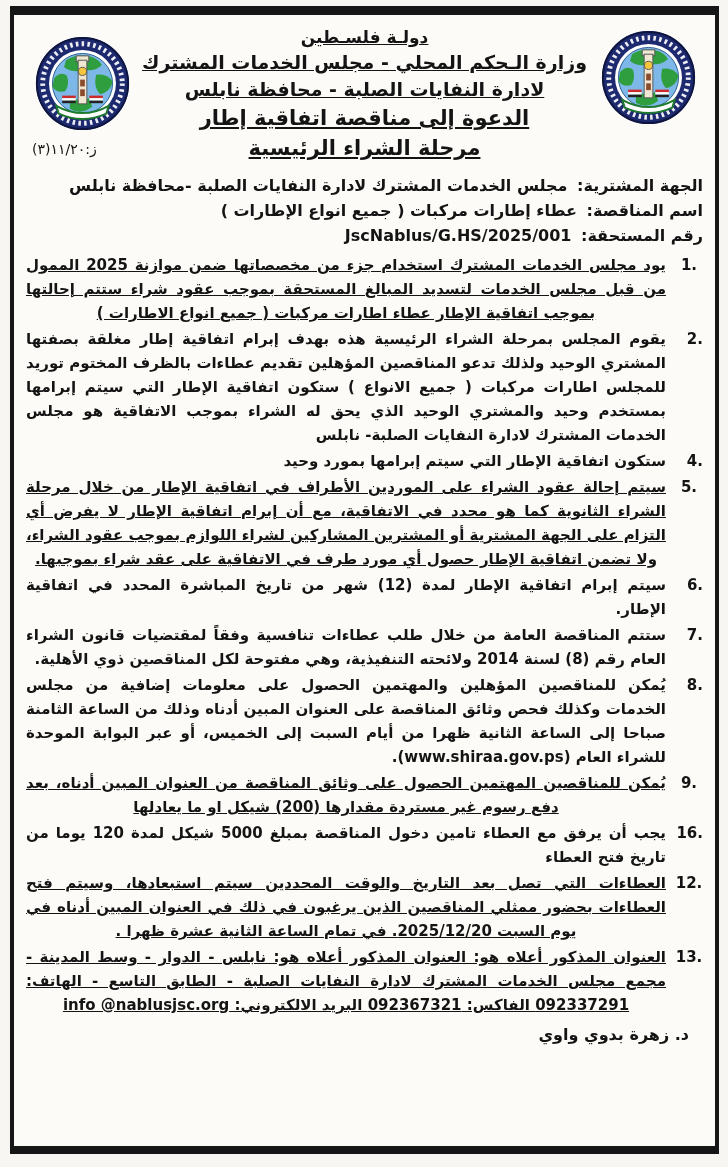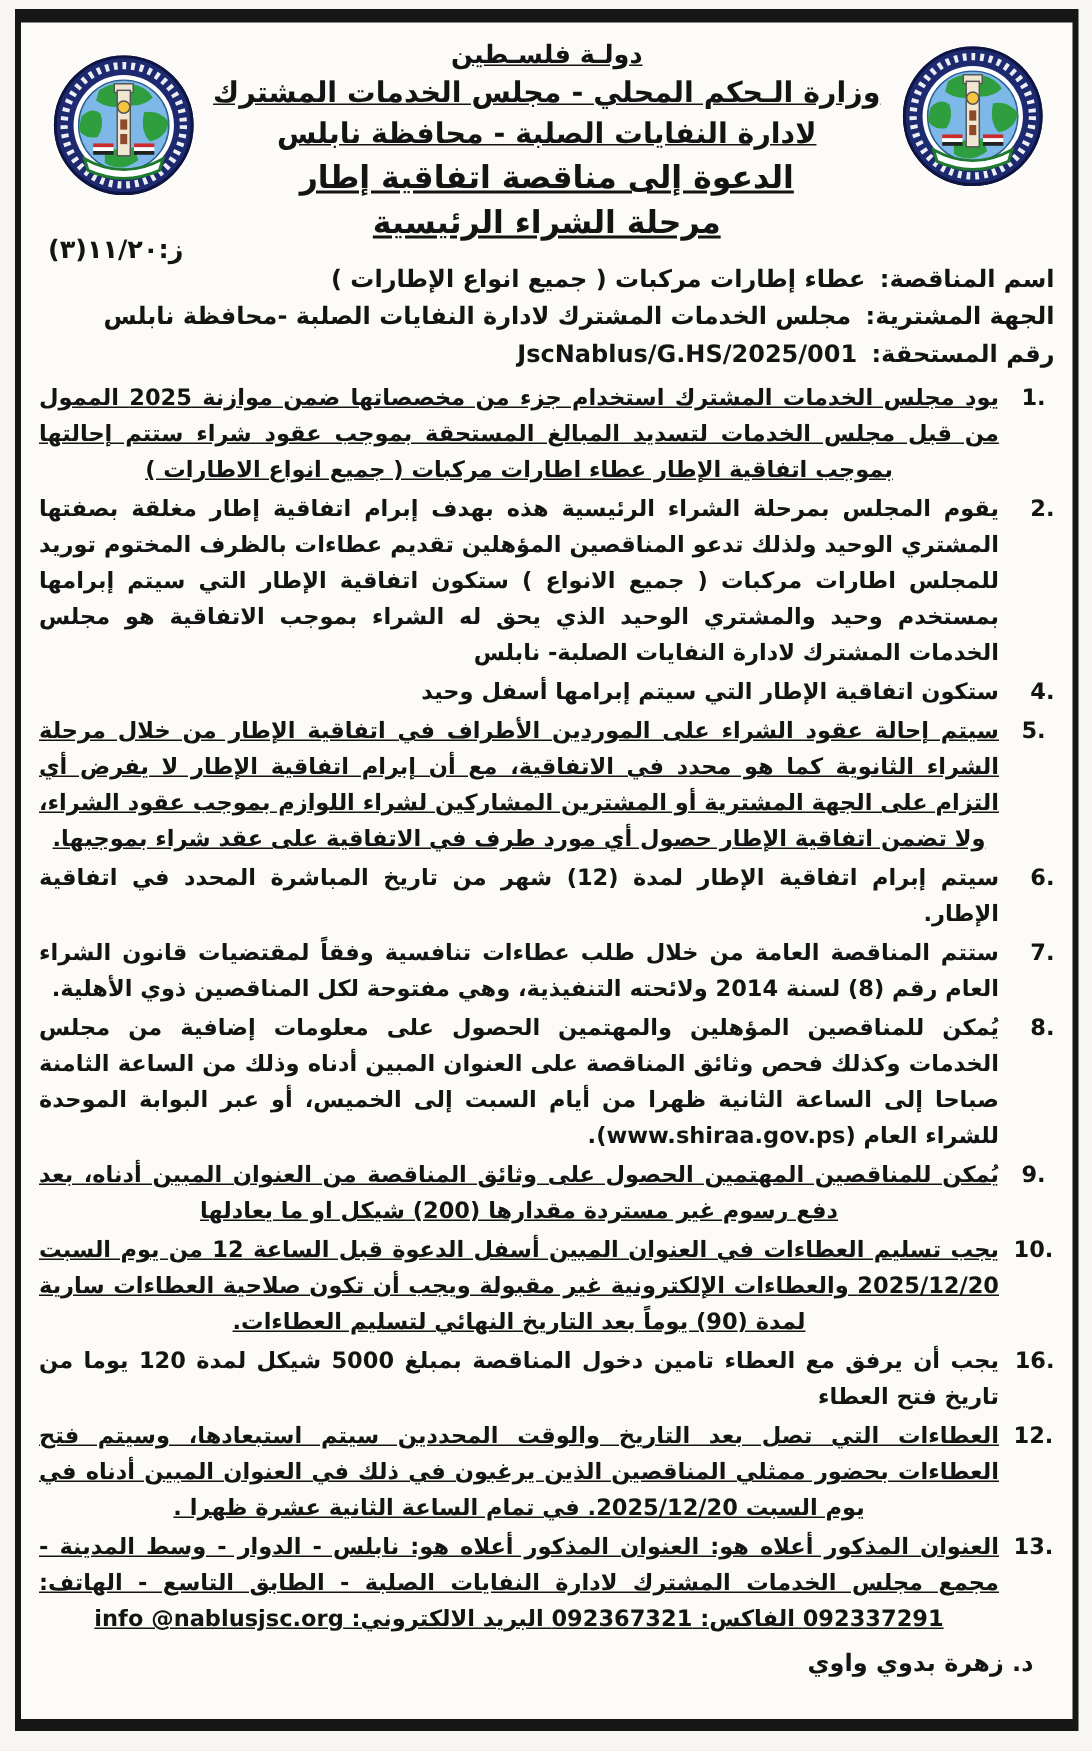--- a/index.html
+++ b/index.html
@@ -18,21 +18,21 @@
     border:4px solid #161616;
     border-top-width:9px;border-bottom-width:8px;
     background:#fcfbf8;
   }
   .content{direction:rtl;padding:6px 12px 0 12px;font-weight:700;}
   
   .header{position:relative;min-height:150px;}
   .logo{position:absolute;width:97px;height:97px;}
   .logo-left{right:auto;left:8px;top:14px;}
   .logo-right{right:6px;top:8px;}
-  .ref{position:absolute;left:6px;top:120px;font-size:17px;font-weight:700;direction:rtl;margin-top:16px;}
+  .ref{position:absolute;left:6px;top:120px;font-size:14px;font-weight:400;direction:rtl;}
   .hc{margin:0 112px;text-align:center;text-decoration:underline;}
   .hc .l1{font-size:17px;line-height:24px;padding-top:4px;}
   .hc .l2,.hc .l3{font-size:19px;line-height:27px;text-align:center;}
   .hc .t1,.hc .t2{font-size:21px;line-height:30px;}
   
   .meta{font-size:16px;line-height:25px;text-align:right;margin-top:2px;}
   .meta .row{white-space:nowrap;}
   .meta .lbl{margin-left:4px;}
   
   .items{margin-top:5px;}
@@ -99,43 +99,42 @@
           <div class="l1">دولـة فلسـطين</div>
           <div class="l2">وزارة الـحكم المحلي - مجلس الخدمات المشترك</div>
           <div class="l3">لادارة النفايات الصلبة - محافظة نابلس</div>
           <div class="t1">الدعوة إلى مناقصة اتفاقية إطار</div>
           <div class="t2">مرحلة الشراء الرئيسية</div>
         </div>
       </div>
 
       <div class="meta">
         <div class="row">
+          <span class="lbl">الجهة المشترية:</span>
+          <span>مجلس الخدمات المشترك لادارة النفايات الصلبة -محافظة نابلس</span>
+        </div>
+        <div class="row">
           <span class="lbl">اسم المناقصة:</span>
           <span>عطاء إطارات مركبات ( جميع انواع الإطارات )</span>
-        </div>
-        <div class="row">
-          <span class="lbl">الجهة المشترية:</span>
-          <span>مجلس الخدمات المشترك لادارة النفايات الصلبة -محافظة نابلس</span>
         </div>
         <div class="row">
           <span class="lbl">رقم المستحقة:</span>
           <span dir="ltr">JscNablus/G.HS/2025/001</span>
         </div>
       </div>
 
       <div class="items">
         <div class="item cl"><span class="num">1.</span><span>يود مجلس الخدمات المشترك استخدام جزء من مخصصاتها ضمن موازنة 2025 الممول من قبل مجلس الخدمات لتسديد المبالغ المستحقة بموجب عقود شراء ستتم إحالتها بموجب اتفاقية الإطار عطاء اطارات مركبات ( جميع انواع الاطارات )</span></div>
         <div class="item"><span class="num">2.</span><span>يقوم المجلس بمرحلة الشراء الرئيسية هذه بهدف إبرام اتفاقية إطار مغلقة بصفتها المشتري الوحيد ولذلك تدعو المناقصين المؤهلين تقديم عطاءات بالظرف المختوم توريد للمجلس اطارات مركبات ( جميع الانواع ) ستكون اتفاقية الإطار التي سيتم إبرامها بمستخدم وحيد والمشتري الوحيد الذي يحق له الشراء بموجب الاتفاقية هو مجلس الخدمات المشترك لادارة النفايات الصلبة- نابلس</span></div>
-        <div class="item"><span class="num">4.</span><span>ستكون اتفاقية الإطار التي سيتم إبرامها أسفل وحيد</span></div>
+        <div class="item"><span class="num">4.</span><span>ستكون اتفاقية الإطار التي سيتم إبرامها بمورد وحيد</span></div>
         <div class="item cl"><span class="num">5.</span><span>سيتم إحالة عقود الشراء على الموردين الأطراف في اتفاقية الإطار من خلال مرحلة الشراء الثانوية كما هو محدد في الاتفاقية، مع أن إبرام اتفاقية الإطار لا يفرض أي التزام على الجهة المشترية أو المشترين المشاركين لشراء اللوازم بموجب عقود الشراء، ولا تضمن اتفاقية الإطار حصول أي مورد طرف في الاتفاقية على عقد شراء بموجبها.</span></div>
         <div class="item"><span class="num">6.</span><span>سيتم إبرام اتفاقية الإطار لمدة (12) شهر من تاريخ المباشرة المحدد في اتفاقية الإطار.</span></div>
         <div class="item"><span class="num">7.</span><span>ستتم المناقصة العامة من خلال طلب عطاءات تنافسية وفقاً لمقتضيات قانون الشراء العام رقم (8) لسنة 2014 ولائحته التنفيذية، وهي مفتوحة لكل المناقصين ذوي الأهلية.</span></div>
         <div class="item"><span class="num">8.</span><span>يُمكن للمناقصين المؤهلين والمهتمين الحصول على معلومات إضافية من مجلس الخدمات وكذلك فحص وثائق المناقصة على العنوان المبين أدناه وذلك من الساعة الثامنة صباحا إلى الساعة الثانية ظهرا من أيام السبت إلى الخميس، أو عبر البوابة الموحدة للشراء العام (www.shiraa.gov.ps).</span></div>
         <div class="item cl"><span class="num">9.</span><span>يُمكن للمناقصين المهتمين الحصول على وثائق المناقصة من العنوان المبين أدناه، بعد دفع رسوم غير مستردة مقدارها (200) شيكل او ما يعادلها</span></div>
-        <div class="item cl"><span class="num">10.</span><span>يجب تسليم العطاءات في العنوان المبين أسفل الدعوة قبل الساعة 12 من يوم السبت 2025/12/20 والعطاءات الإلكترونية غير مقبولة ويجب أن تكون صلاحية العطاءات سارية لمدة (90) يوماً بعد التاريخ النهائي لتسليم العطاءات.</span></div>
         <div class="item"><span class="num">16.</span><span>يجب أن يرفق مع العطاء تامين دخول المناقصة بمبلغ 5000 شيكل لمدة 120 يوما من تاريخ فتح العطاء</span></div>
         <div class="item cl"><span class="num">12.</span><span>العطاءات التي تصل بعد التاريخ والوقت المحددين سيتم استبعادها، وسيتم فتح العطاءات بحضور ممثلي المناقصين الذين يرغبون في ذلك في العنوان المبين أدناه في يوم السبت 2025/12/20. في تمام الساعة الثانية عشرة ظهرا .</span></div>
         <div class="item cl"><span class="num">13.</span><span>العنوان المذكور أعلاه هو: العنوان المذكور أعلاه هو: نابلس - الدوار - وسط المدينة - مجمع مجلس الخدمات المشترك لادارة النفايات الصلبة - الطابق التاسع - الهاتف: 092337291 الفاكس: 092367321 البريد الالكتروني: info @nablusjsc.org</span></div>
       </div>
 
       <div class="sig">
         <div class="sig-name">د. زهرة بدوي واوي</div>
 
       </div>
 

